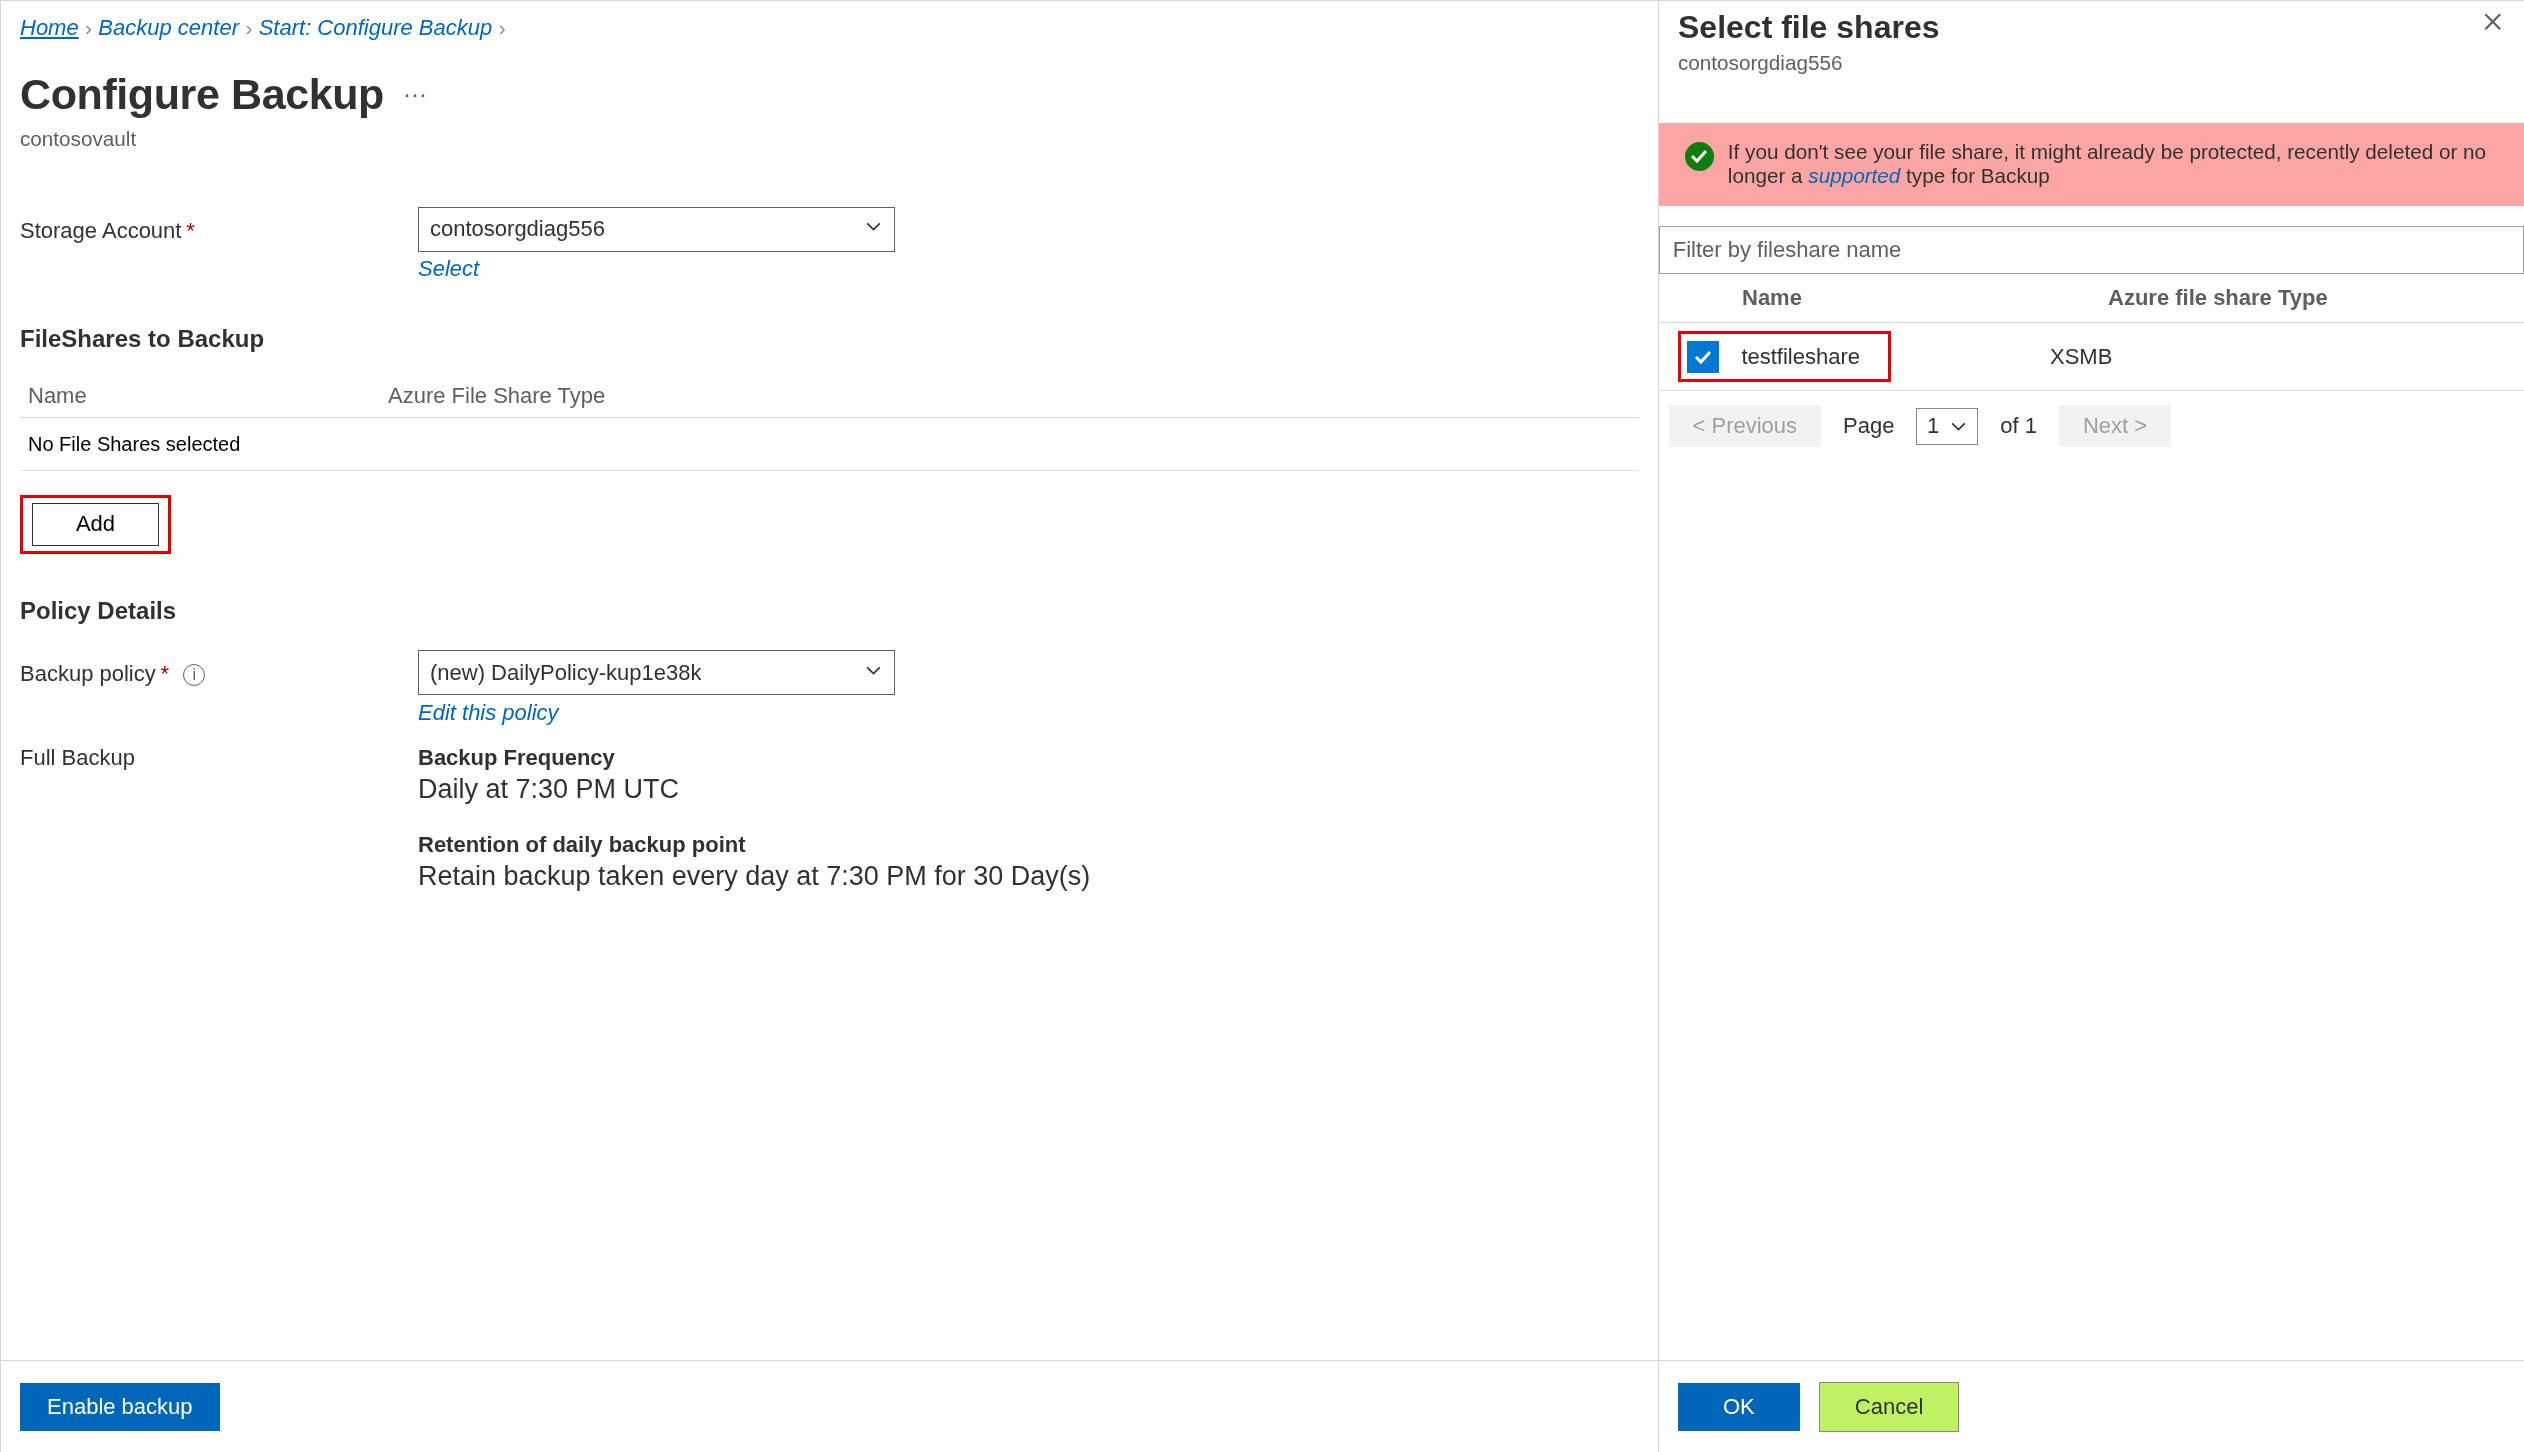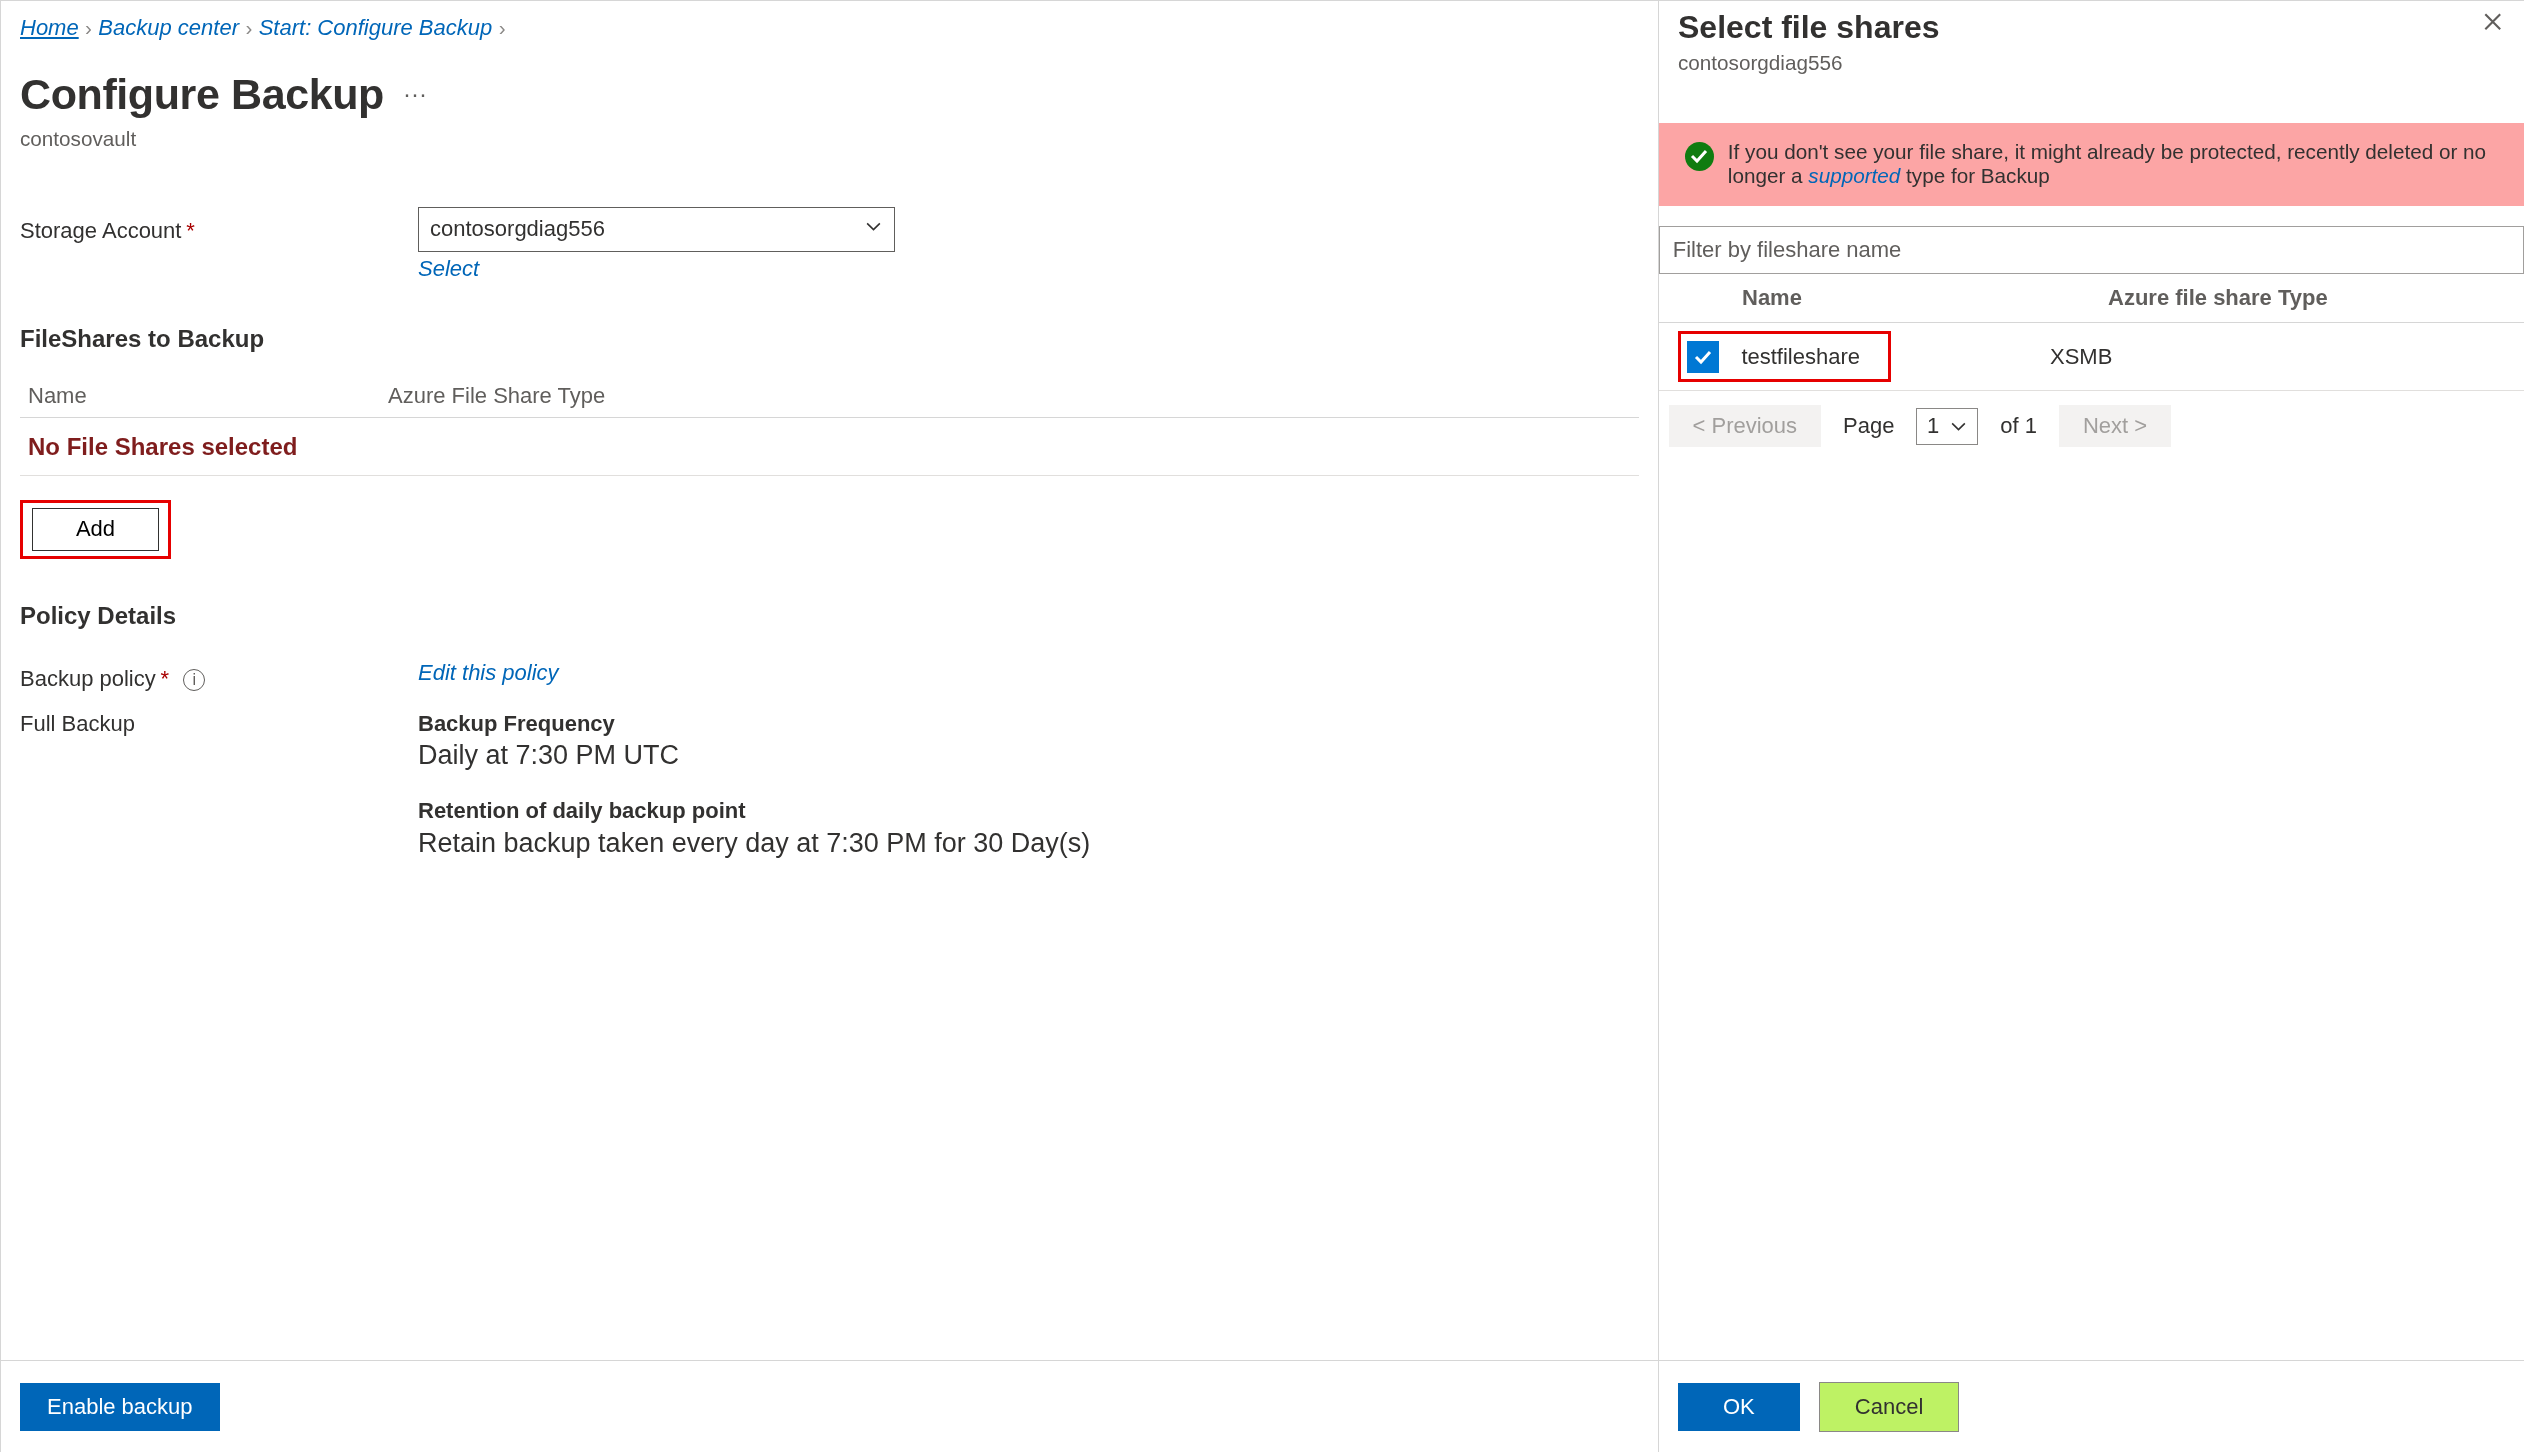--- a/index.html
+++ b/index.html
@@ -31,21 +31,21 @@
   .combo .combo-text { white-space:nowrap; overflow:hidden; text-overflow:ellipsis; }
   .combo .chev { color:#323130; }
   .link-under { font-size:22px; color:#0066b8; margin-top:4.8px; display:inline-block; }
   .info-ic { display:inline-flex; align-items:center; justify-content:center; width:22px; height:22px; border:1.6px solid #605e5c; border-radius:50%; font-size:16px; color:#605e5c; margin-left:8px; position:relative; top:-1.6px; }
 
   .section-h2 { font-size:24px; font-weight:600; margin-top:43px; }
 
   .fs-table { width:100%; margin-top:22px; }
   .fs-head { display:flex; padding:8px 8px; border-bottom:0.8px solid #d6d6d6; font-weight:400; font-size:22px; color:#605e5c; }
   .fs-col-name { width:360px; }
-  .fs-empty { padding:14.3px 8px; font-size:24px; color:#7f1d1d; border-bottom:0.8px solid #e1dfdd;font-weight:bold; }
+  .fs-empty { padding:14.3px 8px; font-size:20px; color:#000000; border-bottom:0.8px solid #e1dfdd; }
 
   .add-wrap { margin-top:24px; padding:4.8px; border:3.2px solid #e60000; width:151px; display:flex; justify-content:center; }
   .add-btn { width:127px; height:43px; border:0.8px solid #323130; background:#fff; font-size:22px; }
 
   .policy-body .pb-row { display:flex; margin-top:19px; }
   .pb-label-col { width:398px; font-size:22px; padding-top:0; }
   .pb-val-col { flex:1; }
   .pb-bold { font-weight:600; font-size:22px; }
   .pb-text { font-size:27px; margin-top:3.2px; }
   .pb-block2 { margin-top:27px; }
@@ -140,20 +140,28 @@
       </div>
 
       <div class="section-h2">Policy Details</div>
 
       <div class="form-row" style="margin-top:25.5px;">
         <div class="form-label-col">
           <span>Backup policy</span><span class="req-star">*</span>
           <span class="info-ic">i</span>
         </div>
         <div class="form-ctrl-col">
+          <div class="combo">
+            <span class="combo-text">(new) DailyPolicy-kup1e38k</span>
+            <span class="chev">
+              <svg class="chev-ic" viewBox="0 0 24 24">
+                  <path d="M4 8 L12 16 L20 8" fill="none" stroke="#323130" stroke-width="2"></path>
+                </svg>
+            </span>
+          </div>
           <a href="#" class="link-under">Edit this policy</a>
         </div>
       </div>
 
       <div class="policy-body">
         <div class="pb-row">
           <div class="pb-label-col">Full Backup</div>
           <div class="pb-val-col">
             <div class="pb-bold">Backup Frequency</div>
             <div class="pb-text">Daily at 7:30 PM UTC</div>

